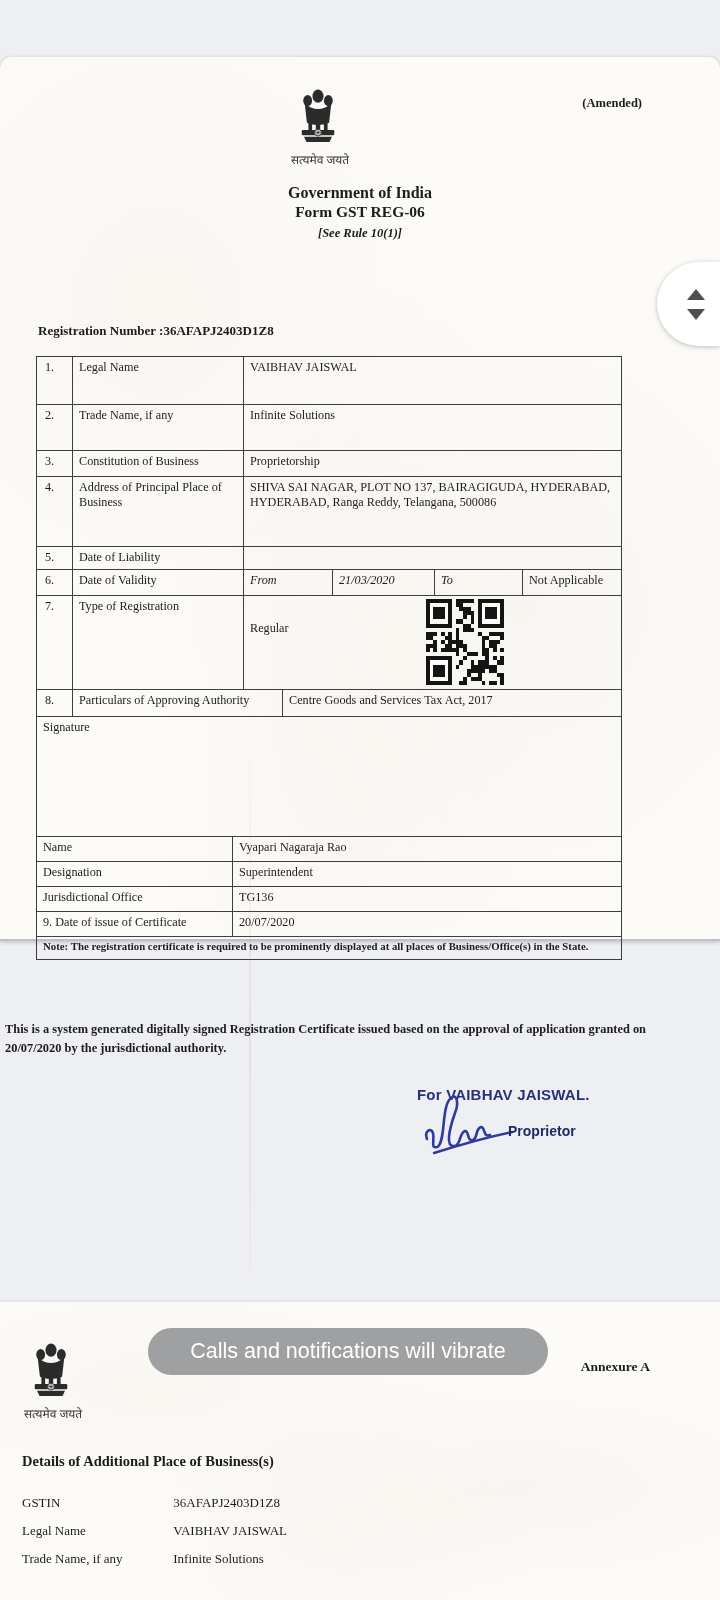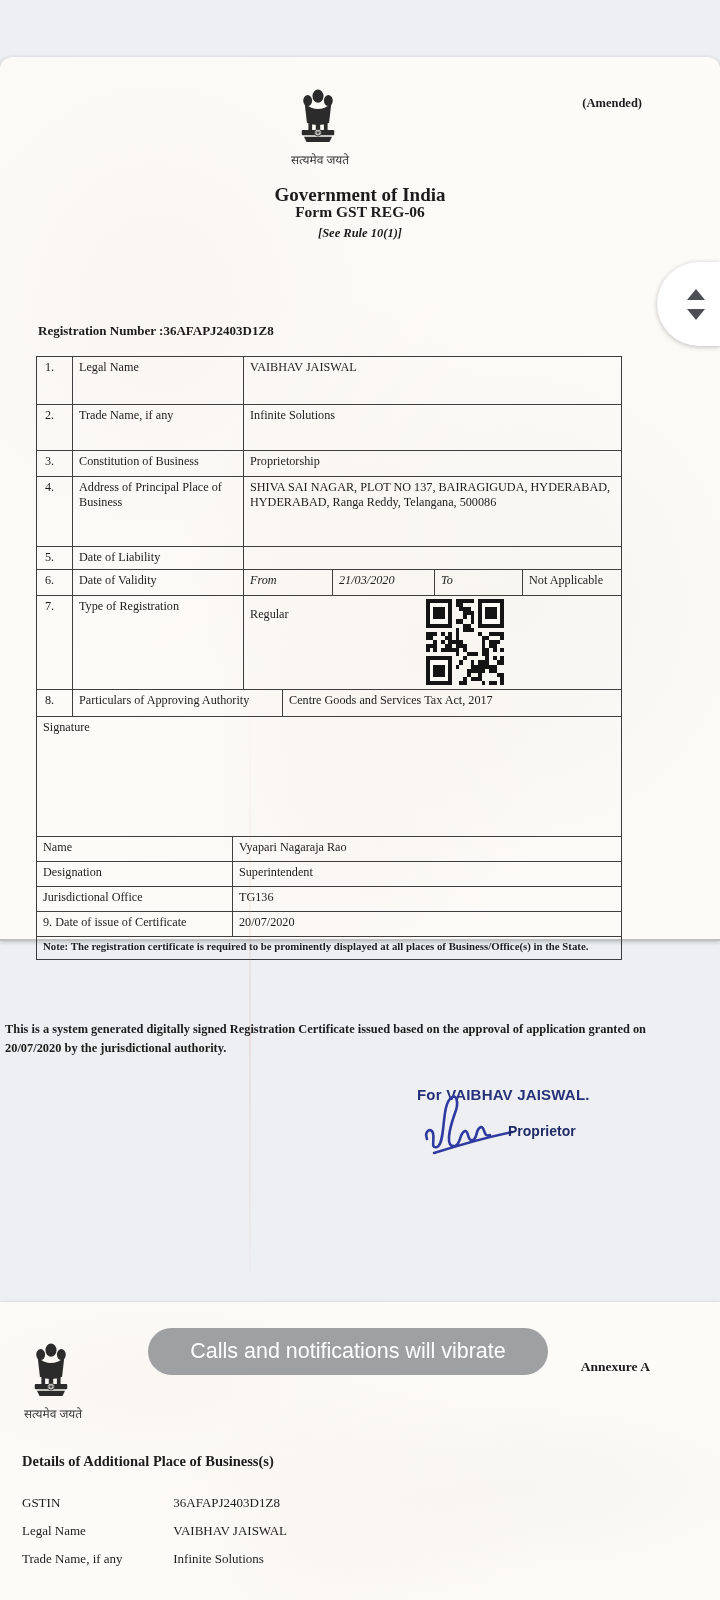--- a/index.html
+++ b/index.html
@@ -12,21 +12,21 @@
                       radial-gradient(ellipse at 45% 85%, rgba(220,190,175,0.06), transparent 38%);
     box-shadow:0 1px 4px rgba(0,0,0,0.22); }
   #page1 { top:57px; height:884px; border-radius:12px 12px 0 0; border-bottom:2px solid #bfc1c3; }
   #page2 { top:1302px; height:298px; }
 
   .abs { position:absolute; }
   .center { left:0; right:0; text-align:center; }
 
   
   .amended { top:39px; right:78px; font-size:12.5px; font-weight:bold; }
-  .gov     { top:127px; font-size:19px; font-weight:bold; }
+  .gov     { top:127px; font-size:16px; font-weight:bold; }
   .form    { top:146px; font-size:15.5px; font-weight:bold; }
   .rule    { top:169px; font-size:12.5px; font-weight:bold; font-style:italic; }
   .cert    { top:224px; font-size:14px; font-weight:bold; }
   .regnum  { top:266px; left:38px; font-size:13px; font-weight:bold; }
 
   
   .emblem { width:54px; }
   .emblem svg { display:block; width:54px; height:62px; }
   .emblem-caption { display:block; text-align:center; font-size:12px; color:#3a3a3a; filter:blur(0.4px); white-space:nowrap; margin-top:1px; }
   #emblem1 { top:31px; left:291px; }
@@ -151,21 +151,21 @@
       <div class="cell c-sub w-from" style="padding:3px 6px;">From</div>
       <div class="cell c-sub w-fromv" style="padding:3px 6px;">21/03/2020</div>
       <div class="cell c-sub w-to" style="padding:3px 6px;">To</div>
       <div class="cell c-value">Not Applicable</div>
     </div>
 
     <div class="t-row h-r7">
       <div class="cell c-no">7.</div>
       <div class="cell c-label">Type of Registration</div>
       <div class="cell c-value">
-        <span style="position:relative; top:8px;text-align:center;">Regular</span>
+        <span style="position:relative; top:22px;text-align:center;">Regular</span>
         <div class="qr" id="qr"><svg viewBox="0 0 21 21" width="100%" height="100%" preserveAspectRatio="none" shape-rendering="crispEdges">
               <rect x="8" y="0" width="1" height="1" fill="#141414"></rect>
               <rect x="9" y="0" width="1" height="1" fill="#141414"></rect>
               <rect x="10" y="0" width="1" height="1" fill="#141414"></rect>
               <rect x="11" y="0" width="1" height="1" fill="#141414"></rect>
               <rect x="12" y="0" width="1" height="1" fill="#141414"></rect>
               <rect x="8" y="1" width="1" height="1" fill="#141414"></rect>
               <rect x="9" y="1" width="1" height="1" fill="#141414"></rect>
               <rect x="9" y="2" width="1" height="1" fill="#141414"></rect>
               <rect x="10" y="2" width="1" height="1" fill="#141414"></rect>

